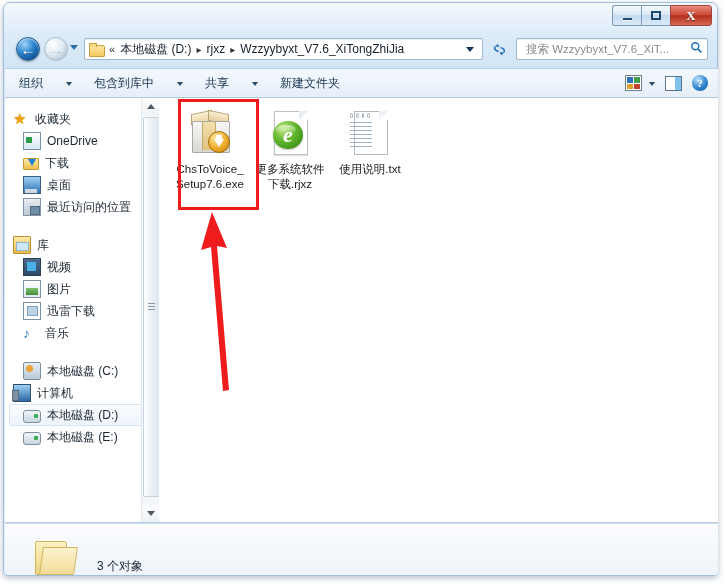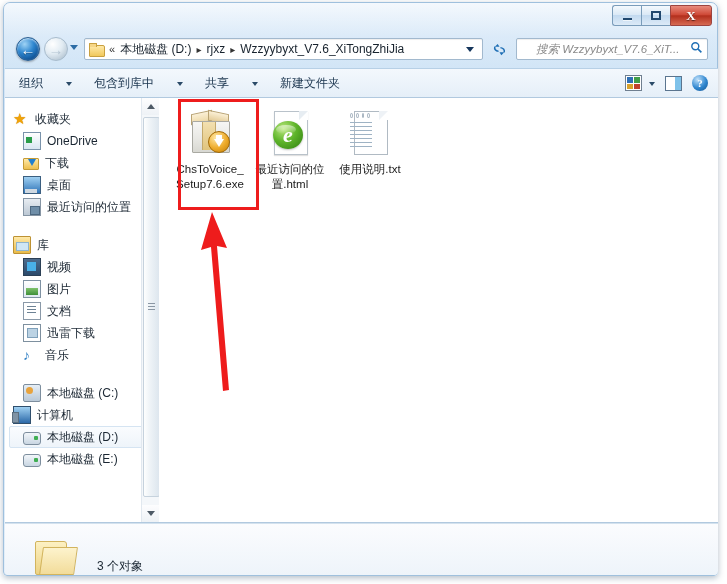--- a/index.html
+++ b/index.html
@@ -133,22 +133,22 @@
     color:#1f6fb5; font-size:14px; font-weight:bold;
   }
 
   .searchbox {
     position:absolute; left:512px; top:5px; width:192px; height:22px;
     background:#ffffff; border:1px solid #a2b9ce; border-radius:2px;
     display:flex; align-items:center; box-sizing:border-box;
     box-shadow: inset 0 1px 1px rgba(0,0,0,.07);
   }
   .searchph {
-    flex:1; font-size:11.5px; font-style:italic; color:#8a8a8a;
-    padding-left:19px; white-space:nowrap; overflow:hidden;
+    flex:1; font-size:11.5px; color:#8a8a8a;
+    padding-left:9px; white-space:nowrap; overflow:hidden;
   }
   .searchicon { width:22px; text-align:center; color:#1f6fb5; font-size:13px; }
 
   
   .toolbar {
     position:absolute; left:1px; top:65px; width:713px; height:30px;
     background: linear-gradient(180deg,#f3f8fd 0%, #e5eff8 100%);
     border-top:1px solid #b7d0e6;
     border-bottom:1px solid #b1c9df;
     display:flex; align-items:center; box-sizing:border-box;
@@ -485,24 +485,20 @@
         </div>
         <div class="nav-item">
           <span class="ico ic-video"></span>
           <span>视频</span>
         </div>
         <div class="nav-item">
           <span class="ico ic-picture"></span>
           <span>图片</span>
         </div>
         <div class="nav-item">
-          <span class="ico ic-doc"></span>
-          <span>文档</span>
-        </div>
-        <div class="nav-item">
           <span class="ico ic-thunder"></span>
           <span>迅雷下载</span>
         </div>
         <div class="nav-item">
           <span class="ico ic-music">♪</span>
           <span>音乐</span>
         </div>
 
         <div class="nav-gap"></div>
 
@@ -554,21 +550,21 @@
               </div>
             </div>
             <div class="filename">ChsToVoice_Setup7.6.exe</div>
           </div>
 
           <div class="fileitem">
             <div class="fileicon">
               <div class="pg"></div>
               <div class="ie-e">e</div>
             </div>
-            <div class="filename">最近访问的位置.html</div>
+            <div class="filename">更多系统软件下载.rjxz</div>
           </div>
 
           <div class="fileitem">
             <div class="fileicon">
               <div class="txt"></div>
               <div class="txt-holes">
                   <i></i>
                   <i></i>
                   <i></i>
                   <i></i>

